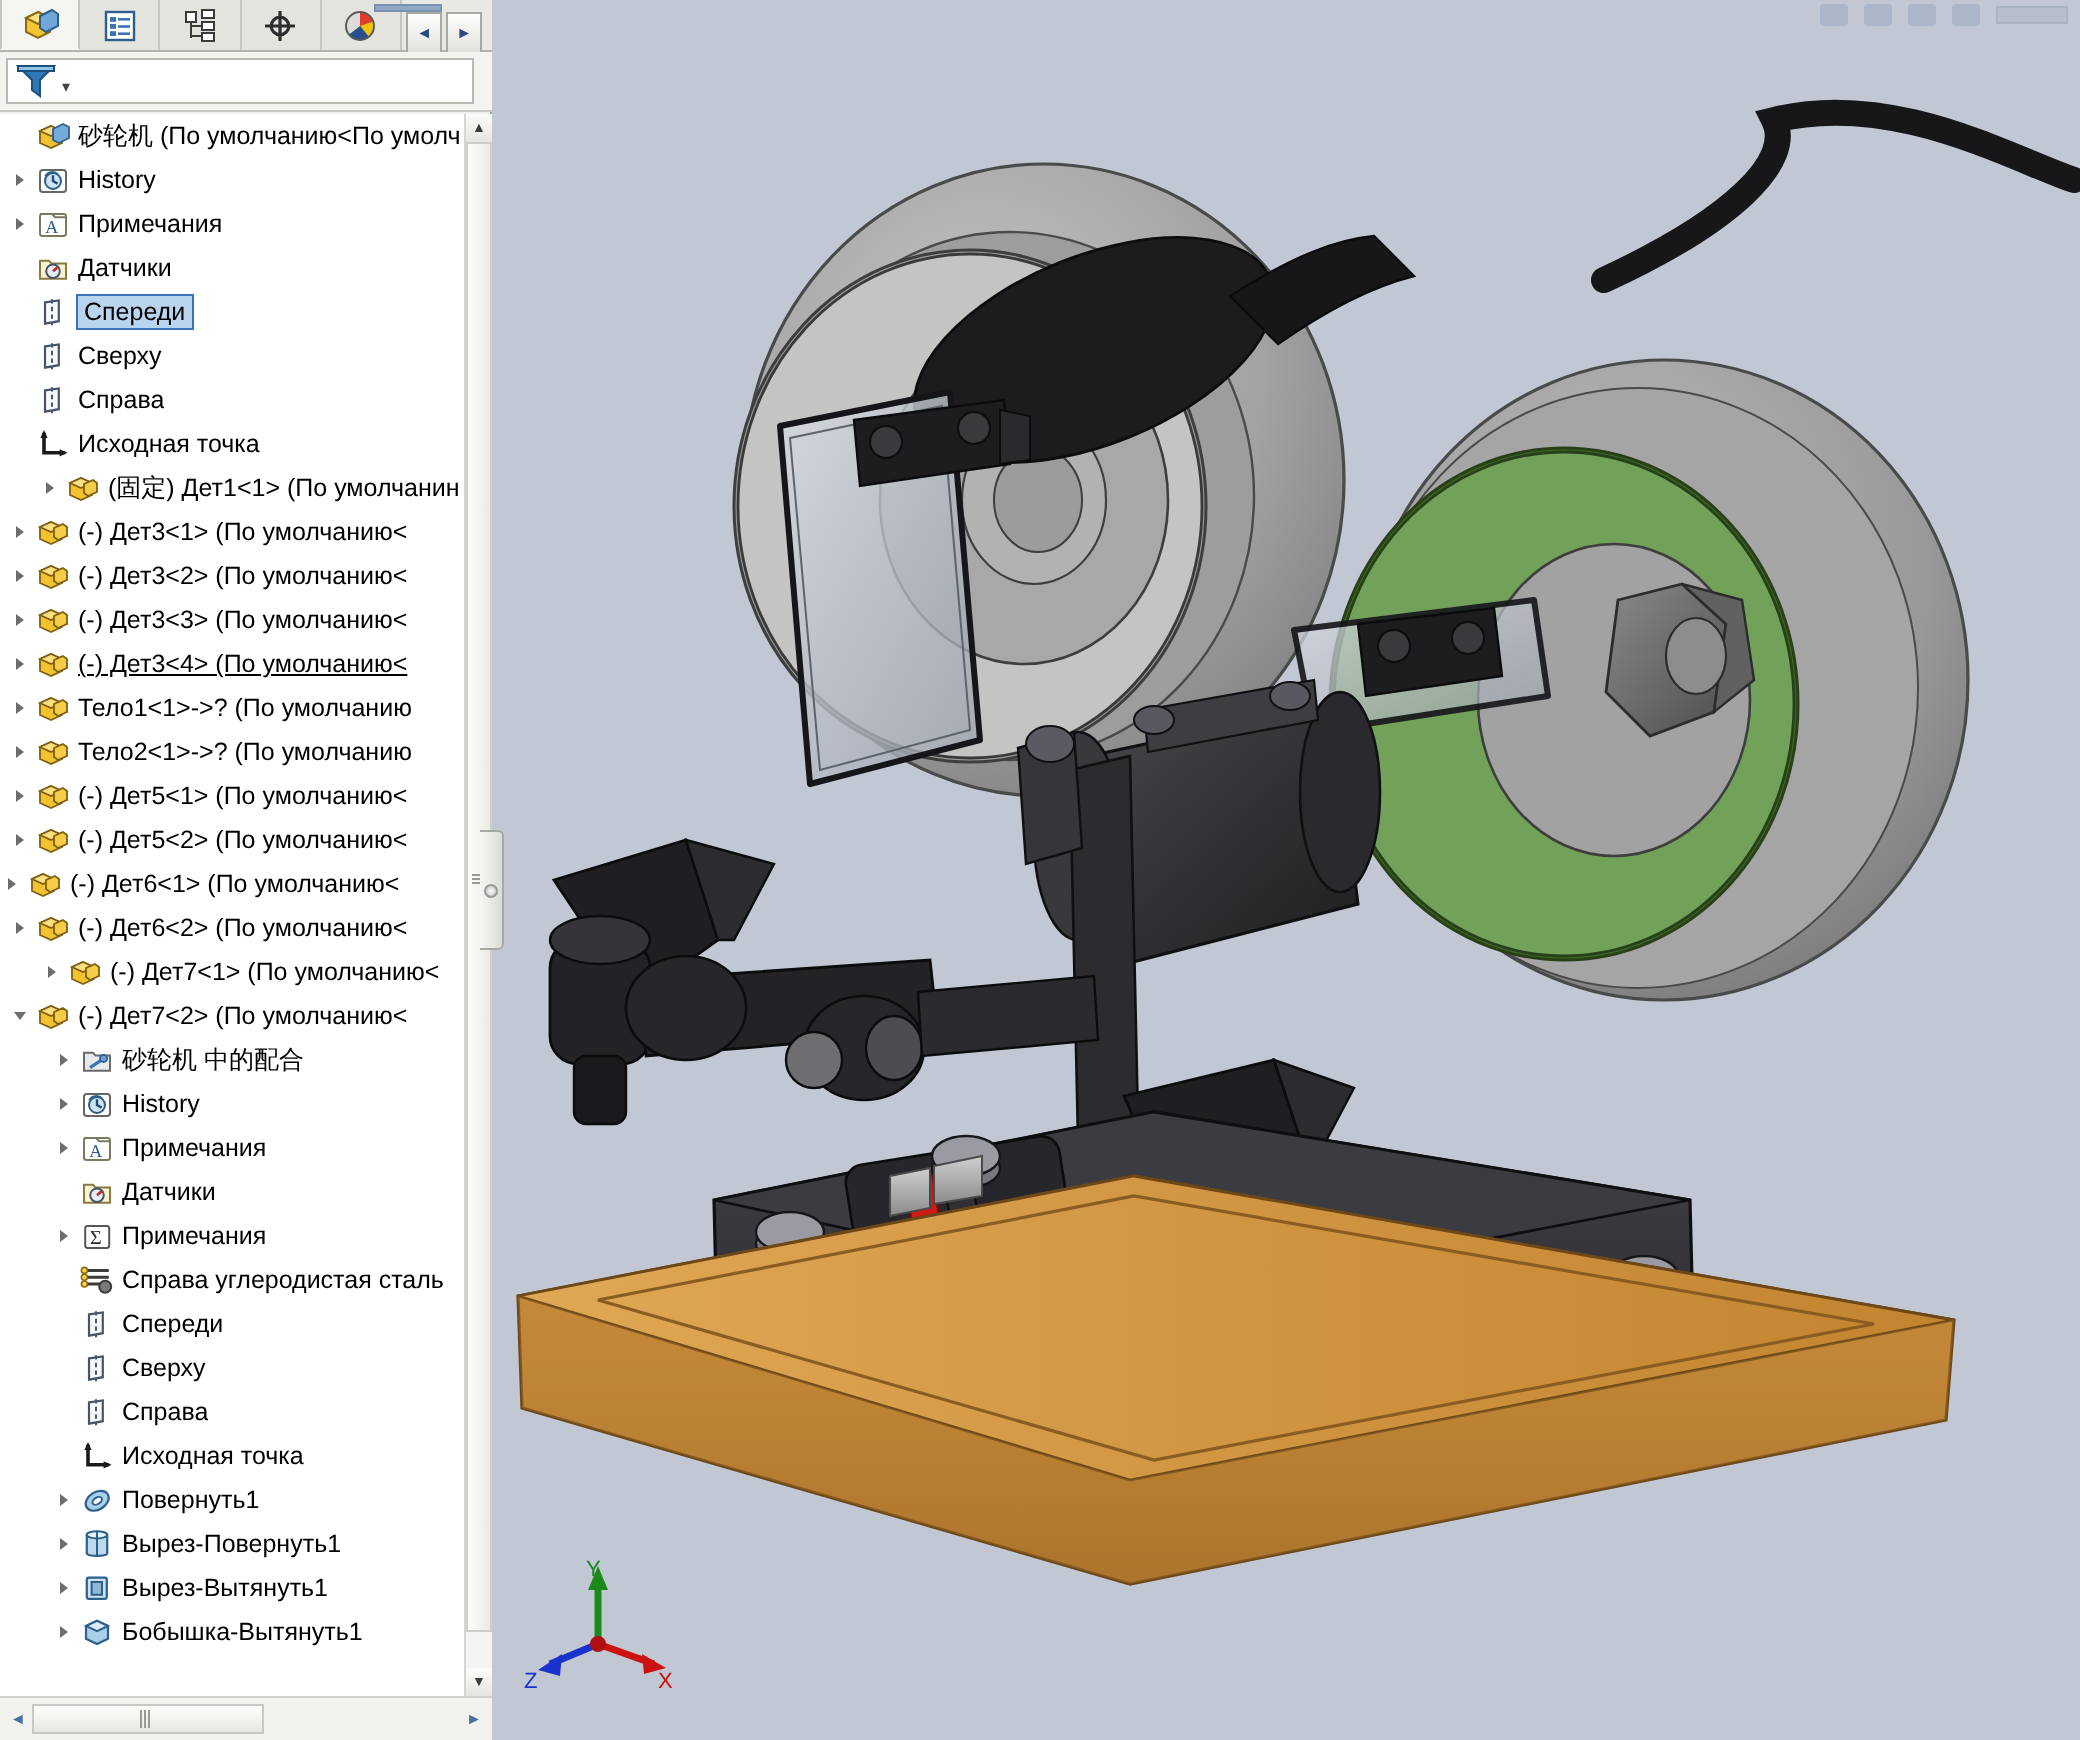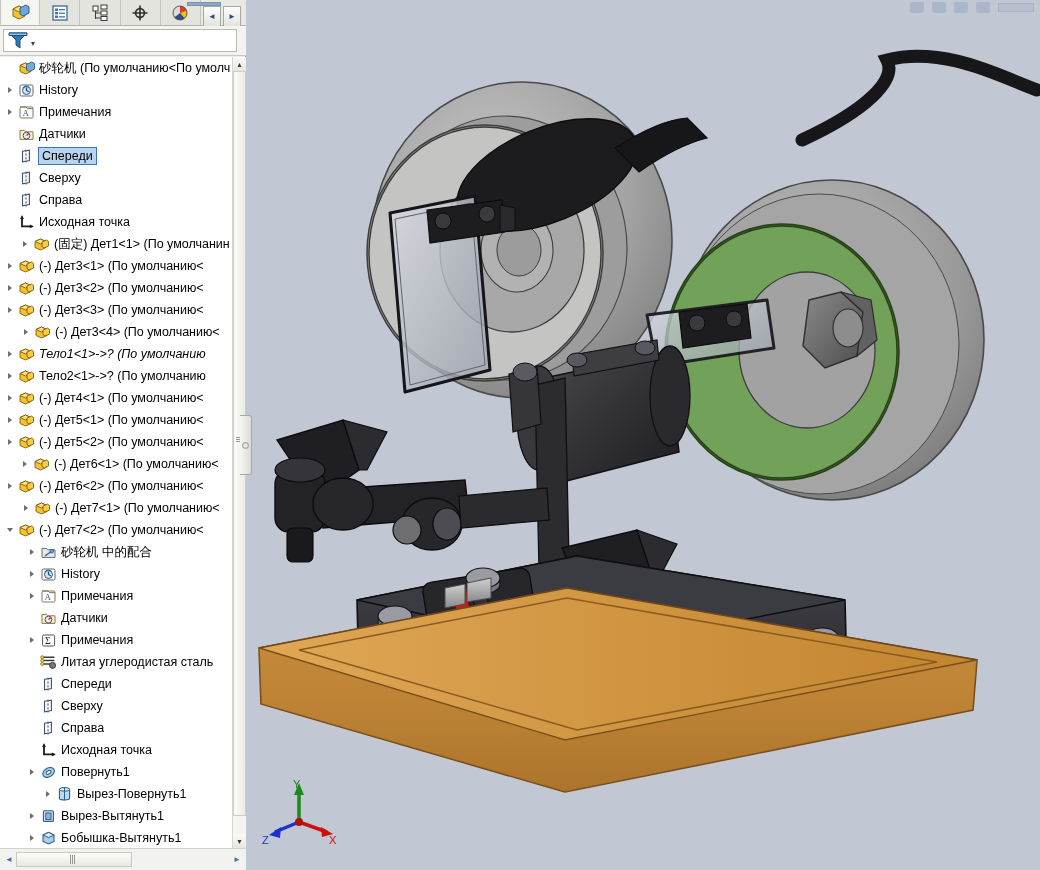--- a/index.html
+++ b/index.html
@@ -350,32 +350,32 @@
             <span class="arrow r"></span>
             <span class="ico">
               <svg width="17" height="16" viewBox="0 0 17 16">
                 <path d="M2 5.5 L7.5 3 L13 5.5 L13 11.5 L7.5 14 L2 11.5 Z" fill="#f3c22e" stroke="#7d6010" stroke-width=".9"></path>
                 <path d="M7.5 3 L13 5.5 L7.5 8 L2 5.5 Z" fill="#ffe081" stroke="#7d6010" stroke-width=".9"></path>
                 <path d="M9 6 L13.5 4 L15.5 5.5 L15.5 10 L11 12 L9 10.5 Z" fill="#f5cb47" stroke="#7d6010" stroke-width=".9"></path>
               </svg>
             </span>
             <span class="lbl">(-) Дет3&lt;3&gt; (По умолчанию&lt;</span>
           </div>
-          <div class="row" style="padding-left: 20px;">
+          <div class="row" style="padding-left: 4px; text-decoration: underline;">
             <span class="arrow r"></span>
             <span class="ico">
               <svg width="17" height="16" viewBox="0 0 17 16">
                 <path d="M2 5.5 L7.5 3 L13 5.5 L13 11.5 L7.5 14 L2 11.5 Z" fill="#f3c22e" stroke="#7d6010" stroke-width=".9"></path>
                 <path d="M7.5 3 L13 5.5 L7.5 8 L2 5.5 Z" fill="#ffe081" stroke="#7d6010" stroke-width=".9"></path>
                 <path d="M9 6 L13.5 4 L15.5 5.5 L15.5 10 L11 12 L9 10.5 Z" fill="#f5cb47" stroke="#7d6010" stroke-width=".9"></path>
               </svg>
             </span>
             <span class="lbl">(-) Дет3&lt;4&gt; (По умолчанию&lt;</span>
           </div>
-          <div class="row" style="padding-left: 4px; font-style: italic;">
+          <div class="row" style="padding-left: 4px;">
             <span class="arrow r"></span>
             <span class="ico">
               <svg width="17" height="16" viewBox="0 0 17 16">
                 <path d="M2 5.5 L7.5 3 L13 5.5 L13 11.5 L7.5 14 L2 11.5 Z" fill="#f3c22e" stroke="#7d6010" stroke-width=".9"></path>
                 <path d="M7.5 3 L13 5.5 L7.5 8 L2 5.5 Z" fill="#ffe081" stroke="#7d6010" stroke-width=".9"></path>
                 <path d="M9 6 L13.5 4 L15.5 5.5 L15.5 10 L11 12 L9 10.5 Z" fill="#f5cb47" stroke="#7d6010" stroke-width=".9"></path>
               </svg>
             </span>
             <span class="lbl">Тело1&lt;1&gt;-&gt;? (По умолчанию</span>
           </div>
@@ -392,45 +392,34 @@
           </div>
           <div class="row" style="padding-left: 4px;">
             <span class="arrow r"></span>
             <span class="ico">
               <svg width="17" height="16" viewBox="0 0 17 16">
                 <path d="M2 5.5 L7.5 3 L13 5.5 L13 11.5 L7.5 14 L2 11.5 Z" fill="#f3c22e" stroke="#7d6010" stroke-width=".9"></path>
                 <path d="M7.5 3 L13 5.5 L7.5 8 L2 5.5 Z" fill="#ffe081" stroke="#7d6010" stroke-width=".9"></path>
                 <path d="M9 6 L13.5 4 L15.5 5.5 L15.5 10 L11 12 L9 10.5 Z" fill="#f5cb47" stroke="#7d6010" stroke-width=".9"></path>
               </svg>
             </span>
-            <span class="lbl">(-) Дет4&lt;1&gt; (По умолчанию&lt;</span>
-          </div>
-          <div class="row" style="padding-left: 4px;">
-            <span class="arrow r"></span>
-            <span class="ico">
-              <svg width="17" height="16" viewBox="0 0 17 16">
-                <path d="M2 5.5 L7.5 3 L13 5.5 L13 11.5 L7.5 14 L2 11.5 Z" fill="#f3c22e" stroke="#7d6010" stroke-width=".9"></path>
-                <path d="M7.5 3 L13 5.5 L7.5 8 L2 5.5 Z" fill="#ffe081" stroke="#7d6010" stroke-width=".9"></path>
-                <path d="M9 6 L13.5 4 L15.5 5.5 L15.5 10 L11 12 L9 10.5 Z" fill="#f5cb47" stroke="#7d6010" stroke-width=".9"></path>
-              </svg>
-            </span>
             <span class="lbl">(-) Дет5&lt;1&gt; (По умолчанию&lt;</span>
           </div>
           <div class="row" style="padding-left: 4px;">
             <span class="arrow r"></span>
             <span class="ico">
               <svg width="17" height="16" viewBox="0 0 17 16">
                 <path d="M2 5.5 L7.5 3 L13 5.5 L13 11.5 L7.5 14 L2 11.5 Z" fill="#f3c22e" stroke="#7d6010" stroke-width=".9"></path>
                 <path d="M7.5 3 L13 5.5 L7.5 8 L2 5.5 Z" fill="#ffe081" stroke="#7d6010" stroke-width=".9"></path>
                 <path d="M9 6 L13.5 4 L15.5 5.5 L15.5 10 L11 12 L9 10.5 Z" fill="#f5cb47" stroke="#7d6010" stroke-width=".9"></path>
               </svg>
             </span>
             <span class="lbl">(-) Дет5&lt;2&gt; (По умолчанию&lt;</span>
           </div>
-          <div class="row" style="padding-left: 19px;">
+          <div class="row" style="padding-left: 0;">
             <span class="arrow r"></span>
             <span class="ico">
               <svg width="17" height="16" viewBox="0 0 17 16">
                 <path d="M2 5.5 L7.5 3 L13 5.5 L13 11.5 L7.5 14 L2 11.5 Z" fill="#f3c22e" stroke="#7d6010" stroke-width=".9"></path>
                 <path d="M7.5 3 L13 5.5 L7.5 8 L2 5.5 Z" fill="#ffe081" stroke="#7d6010" stroke-width=".9"></path>
                 <path d="M9 6 L13.5 4 L15.5 5.5 L15.5 10 L11 12 L9 10.5 Z" fill="#f5cb47" stroke="#7d6010" stroke-width=".9"></path>
               </svg>
             </span>
             <span class="lbl">(-) Дет6&lt;1&gt; (По умолчанию&lt;</span>
           </div>
@@ -526,21 +515,21 @@
             <span class="arrow"></span>
             <span class="ico">
               <svg width="17" height="16" viewBox="0 0 17 16">
                 <path d="M3 3.2 L14.4 3.2 M3 6.6 L14.4 6.6 M3 10 L12 10" stroke="#3b3b3b" stroke-width="1.5"></path>
                 <circle cx="2.2" cy="3.2" r="1.5" fill="#ffd24d" stroke="#8a6a10" stroke-width=".8"></circle>
                 <circle cx="2.2" cy="6.6" r="1.5" fill="#ffd24d" stroke="#8a6a10" stroke-width=".8"></circle>
                 <circle cx="2.2" cy="10" r="1.5" fill="#ffd24d" stroke="#8a6a10" stroke-width=".8"></circle>
                 <circle cx="12.6" cy="11.4" r="3" fill="#7a7a7a" stroke="#3b3b3b" stroke-width="1"></circle>
               </svg>
             </span>
-            <span class="lbl">Литая углеродистая сталь</span>
+            <span class="lbl">Справа углеродистая сталь</span>
           </div>
           <div class="row" style="padding-left: 26px;">
             <span class="arrow"></span>
             <span class="ico">
               <svg width="17" height="16" viewBox="0 0 17 16">
                 <path d="M4.5 3.2 L11.4 2.2 L11.4 12.6 L4.5 13.8 Z" fill="#f6f8fb" stroke="#45566a" stroke-width="1.1"></path>
                 <path d="M8 1.6 L8 14.6" stroke="#45566a" stroke-width="1" stroke-dasharray="2.2 1.6"></path>
               </svg>
             </span>
             <span class="lbl">Спереди</span>
@@ -579,21 +568,21 @@
           <div class="row" style="padding-left: 26px;">
             <span class="arrow r"></span>
             <span class="ico">
               <svg width="17" height="16" viewBox="0 0 17 16">
                 <ellipse cx="8.6" cy="8.4" rx="6.2" ry="4.4" transform="rotate(-32 8.6 8.4)" fill="#a9cfe9" stroke="#2d5f8d" stroke-width="1.1"></ellipse>
                 <ellipse cx="8.6" cy="8.4" rx="2.6" ry="1.6" transform="rotate(-32 8.6 8.4)" fill="#fff" stroke="#2d5f8d" stroke-width="1"></ellipse>
               </svg>
             </span>
             <span class="lbl">Повернуть1</span>
           </div>
-          <div class="row" style="padding-left: 42px;">
+          <div class="row" style="padding-left: 26px;">
             <span class="arrow r"></span>
             <span class="ico">
               <svg width="17" height="16" viewBox="0 0 17 16">
                 <path d="M3.4 3.4 C 3.4 1.6, 13.6 1.6, 13.6 3.4 L13.6 12.6 C 13.6 14.4, 3.4 14.4, 3.4 12.6 Z" fill="#bcd9ee" stroke="#2d5f8d" stroke-width="1.1"></path>
                 <ellipse cx="8.5" cy="3.4" rx="5.1" ry="1.8" fill="#e7f1f9" stroke="#2d5f8d" stroke-width="1"></ellipse>
                 <path d="M8.5 1.4 L8.5 14.4" stroke="#2d5f8d" stroke-width="1"></path>
               </svg>
             </span>
             <span class="lbl">Вырез-Повернуть1</span>
           </div>

